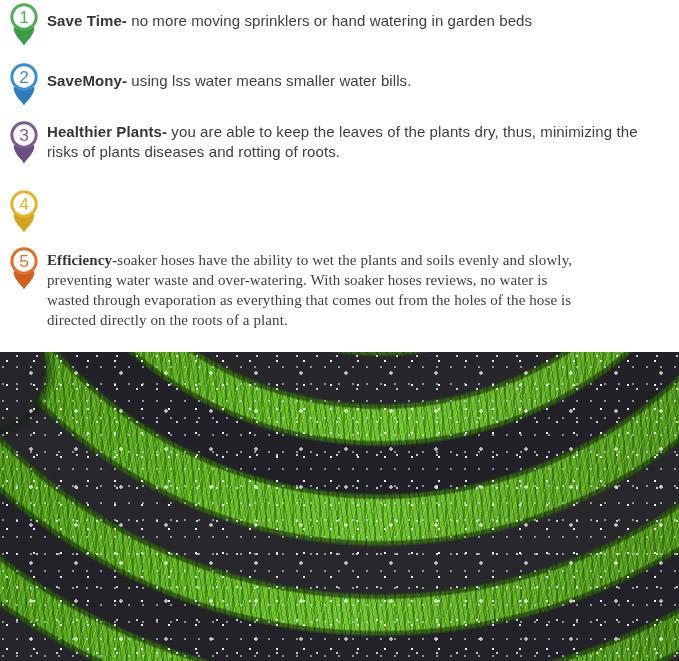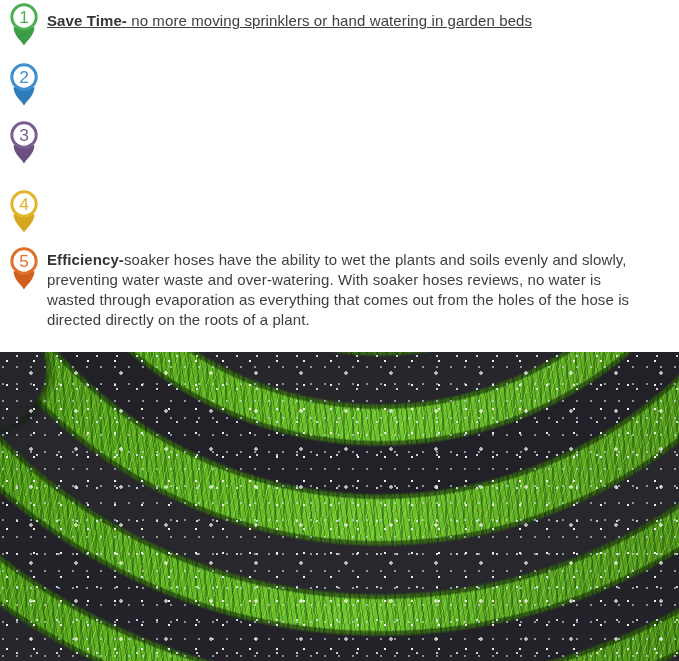--- a/index.html
+++ b/index.html
@@ -28,23 +28,23 @@
     font-weight:400;
   }
   .ftext{
     margin:0 0 0 6px;
     width:622px;
     font-size:15px;
     line-height:20px;
     color:#3e3e3e;
     letter-spacing:0.1px;
   }
-  .f1 .ftext,.f2 .ftext,.f4 .ftext{padding-top:9px;text-decoration:underline;}
+  .f1 .ftext,.f2 .ftext,.f4 .ftext{padding-top:9px;}
   .f3 .ftext{padding-top:2px;}
-  .f5 .ftext{padding-top:4px;}
+  .f5 .ftext{padding-top:4px;font-family:Liberation Serif, serif;}
   .ftext b{color:#353535;}
   .ftext .body-text{white-space:pre-line;}
   
   .photo{
     position:absolute;
     top:352px;left:0;
     width:679px;height:309px;
     background-color:#57991c;
     background-image:
       
@@ -89,28 +89,31 @@
   </svg>
   <p class="ftext"><b>Save Time-</b><span class="body-text"> no more moving sprinklers or hand watering in garden beds</span></p>
 </div>
 
 <div class="feature f2">
   <svg class="pin" viewBox="0 0 36 48">
     <path d="M18 46.5 C14 40 7.5 36.5 6.8 27 L29.2 27 C28.5 36.5 22 40 18 46.5 Z" fill="#2e7cba"></path>
     <circle cx="18" cy="16" r="13" fill="#ffffff" stroke-width="3.2" stroke="#3e8fd0"></circle>
     <text x="18" y="22.5" text-anchor="middle" fill="#3e8fd0">2</text>
   </svg>
+  <p class="ftext"><b>SaveMony-</b><span class="body-text"> using lss water means smaller water bills.</span></p>
 </div>
 
 <div class="feature f3">
   <svg class="pin" viewBox="0 0 36 48">
     <path d="M18 46.5 C14 40 7.5 36.5 6.8 27 L29.2 27 C28.5 36.5 22 40 18 46.5 Z" fill="#6a4f7f"></path>
     <circle cx="18" cy="16" r="13" fill="#ffffff" stroke-width="3.2" stroke="#7b5e91"></circle>
     <text x="18" y="22.5" text-anchor="middle" fill="#7b5e91">3</text>
   </svg>
+  <p class="ftext"><b>Healthier Plants-</b><span class="body-text"> you are able to keep the leaves of the plants dry, thus, minimizing the
+risks of plants diseases and rotting of roots.</span></p>
 </div>
 
 <div class="feature f4">
   <svg class="pin" viewBox="0 0 36 48">
     <path d="M18 46.5 C14 40 7.5 36.5 6.8 27 L29.2 27 C28.5 36.5 22 40 18 46.5 Z" fill="#d4a51e"></path>
     <circle cx="18" cy="16" r="13" fill="#ffffff" stroke-width="3.2" stroke="#e3b52b"></circle>
     <text x="18" y="22.5" text-anchor="middle" fill="#e3b52b">4</text>
   </svg>
 </div>
 

